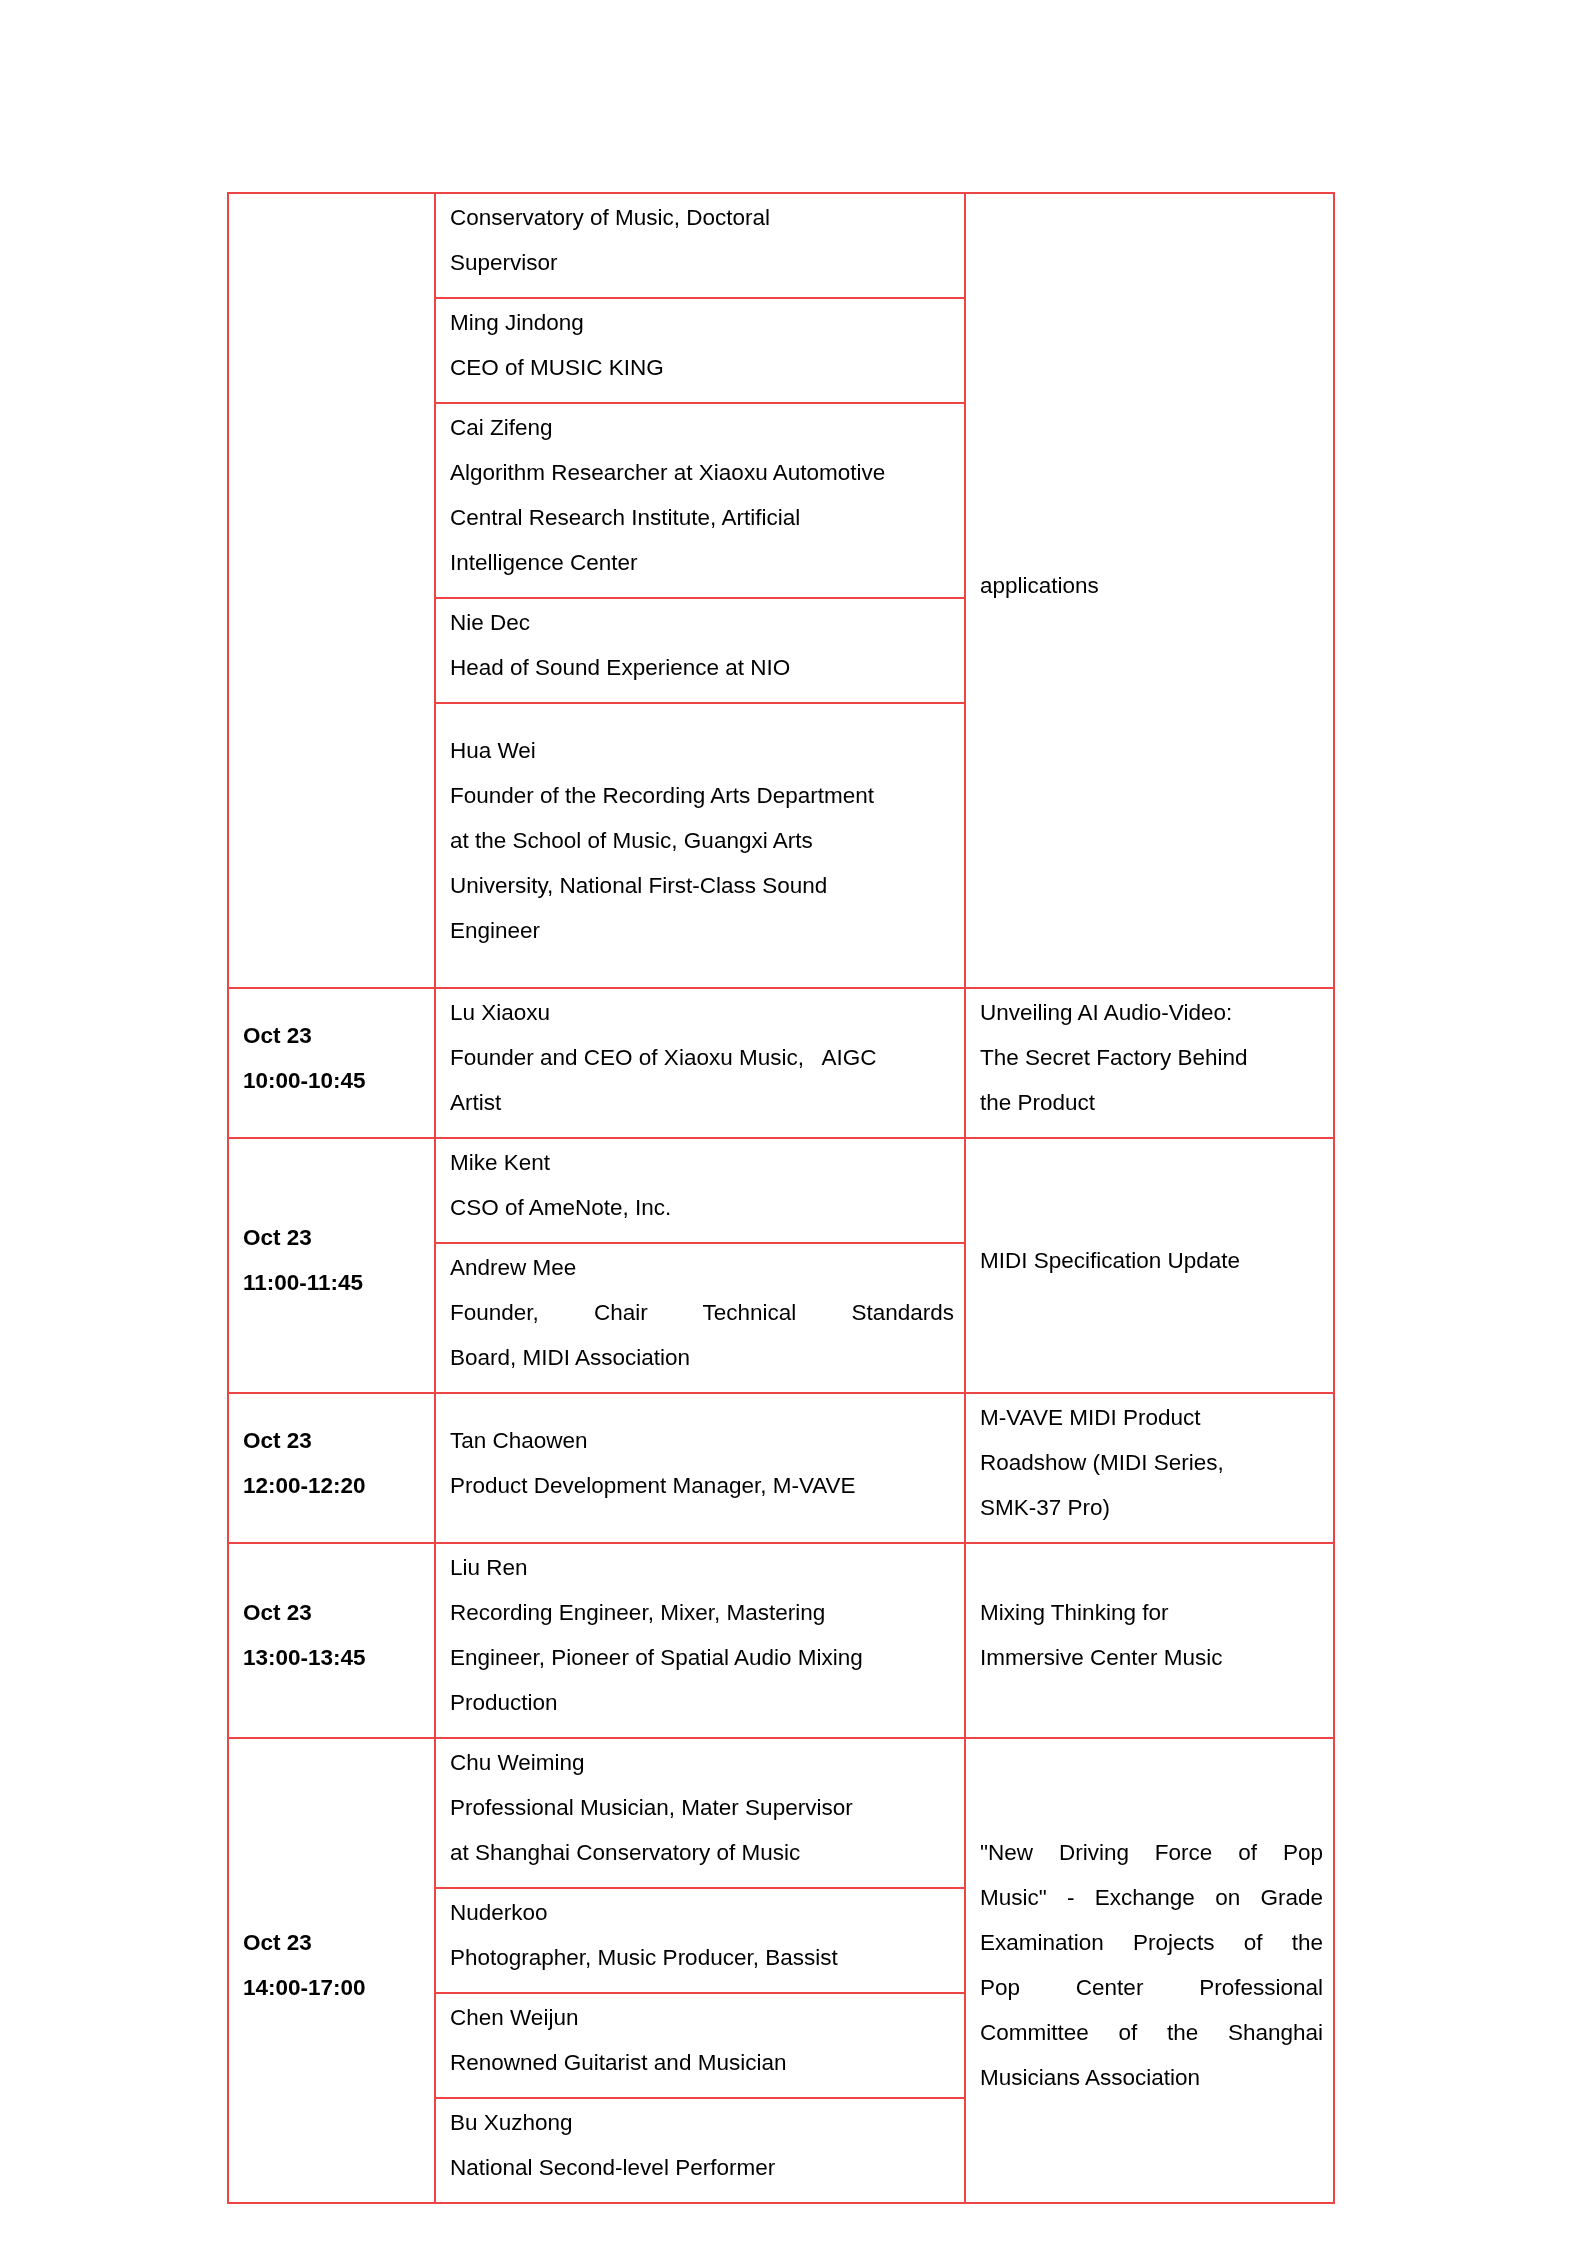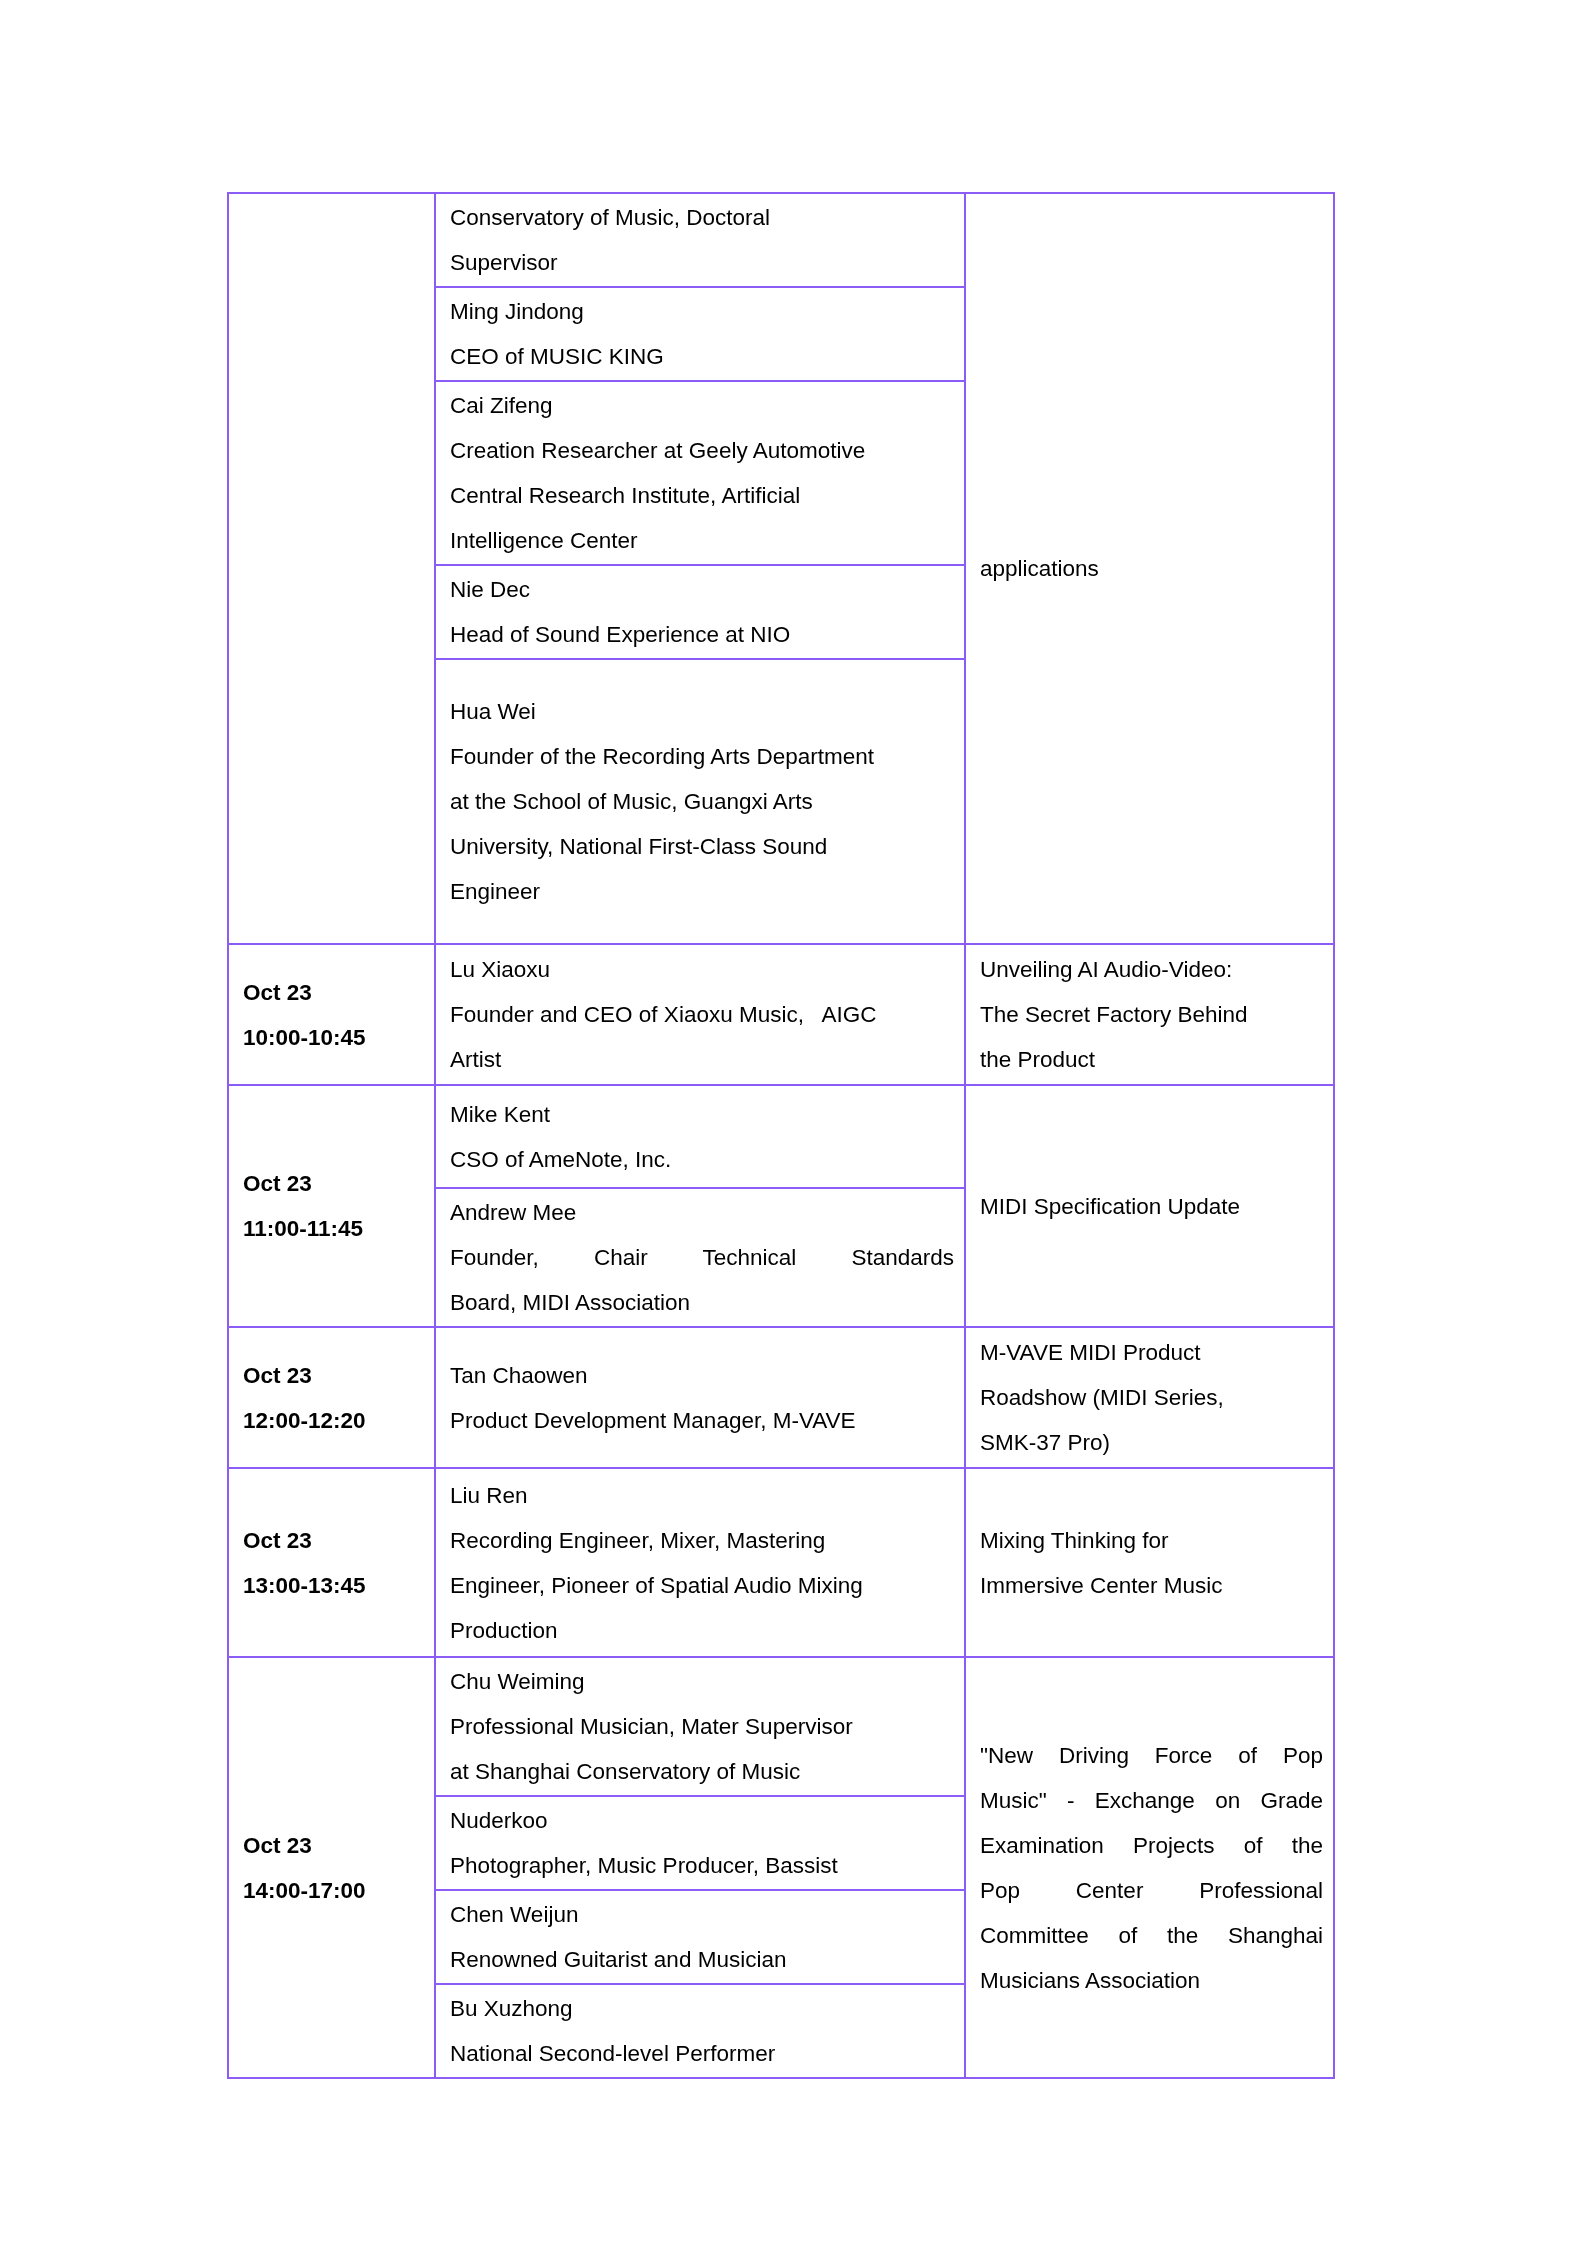--- a/index.html
+++ b/index.html
@@ -13,23 +13,23 @@
     overflow:hidden;
   }
   table.sched{
     position:absolute;
     left:227px;top:192px;
     width:1106px;
     border-collapse:collapse;
     table-layout:fixed;
   }
   table.sched td{
-    border:2px solid #8b5cf6;
+    border:2px solid #ef4444;
     vertical-align:middle;
-    padding:1px 10px 1px 14px;
+    padding:1px 10px 12px 14px;
     overflow:hidden;
   }
   td.time{padding-left:18px;font-weight:bold;}
   td.topic{padding-left:12px;padding-right:12px;}
   td.vtop{vertical-align:top;}
   .ln{
     line-height:45px;
     white-space:pre-wrap;
   }
   .j{ 
@@ -61,21 +61,21 @@
       </tr>
       <tr style="height:91px">
         <td class="spk">
           <div class="ln">Ming Jindong</div>
           <div class="ln">CEO of MUSIC KING</div>
         </td>
       </tr>
       <tr style="height:164px">
         <td class="spk">
           <div class="ln">Cai Zifeng</div>
-          <div class="ln">Creation Researcher at Geely Automotive</div>
+          <div class="ln">Algorithm Researcher at Xiaoxu Automotive</div>
           <div class="ln">Central Research Institute, Artificial</div>
           <div class="ln">Intelligence Center</div>
         </td>
       </tr>
       <tr style="height:93px">
         <td class="spk">
           <div class="ln">Nie Dec</div>
           <div class="ln">Head of Sound Experience at NIO</div>
         </td>
       </tr>

